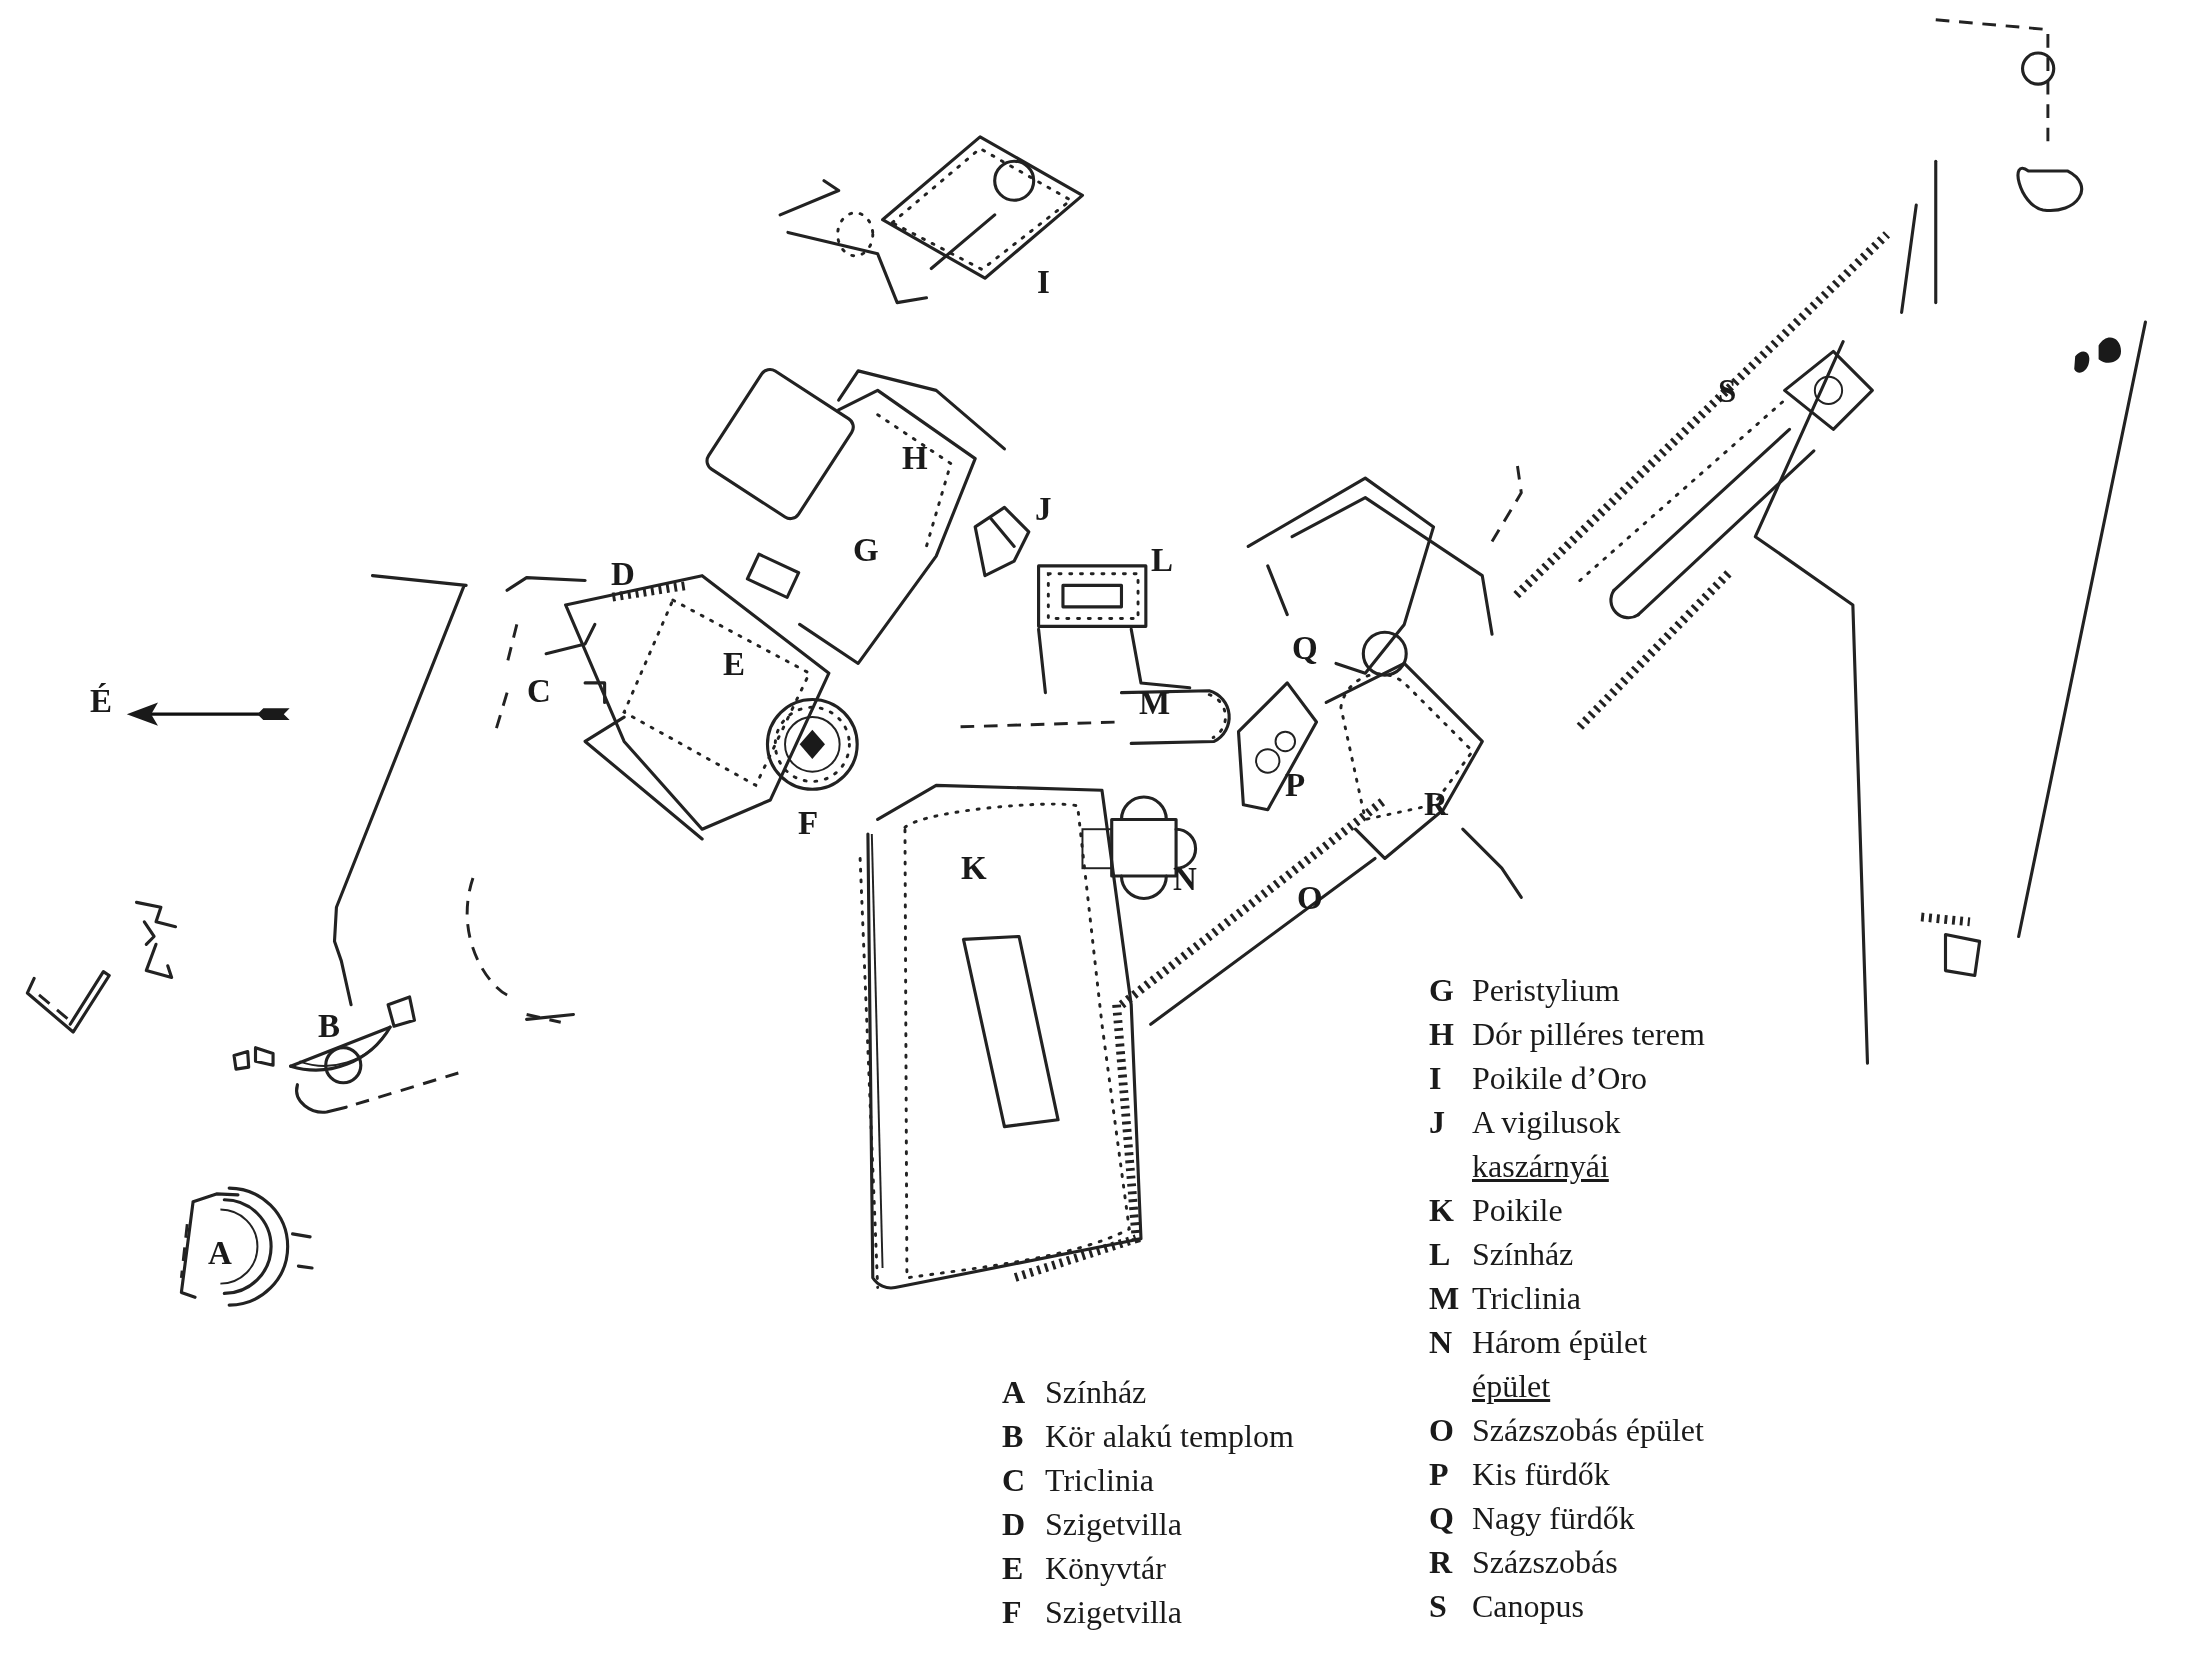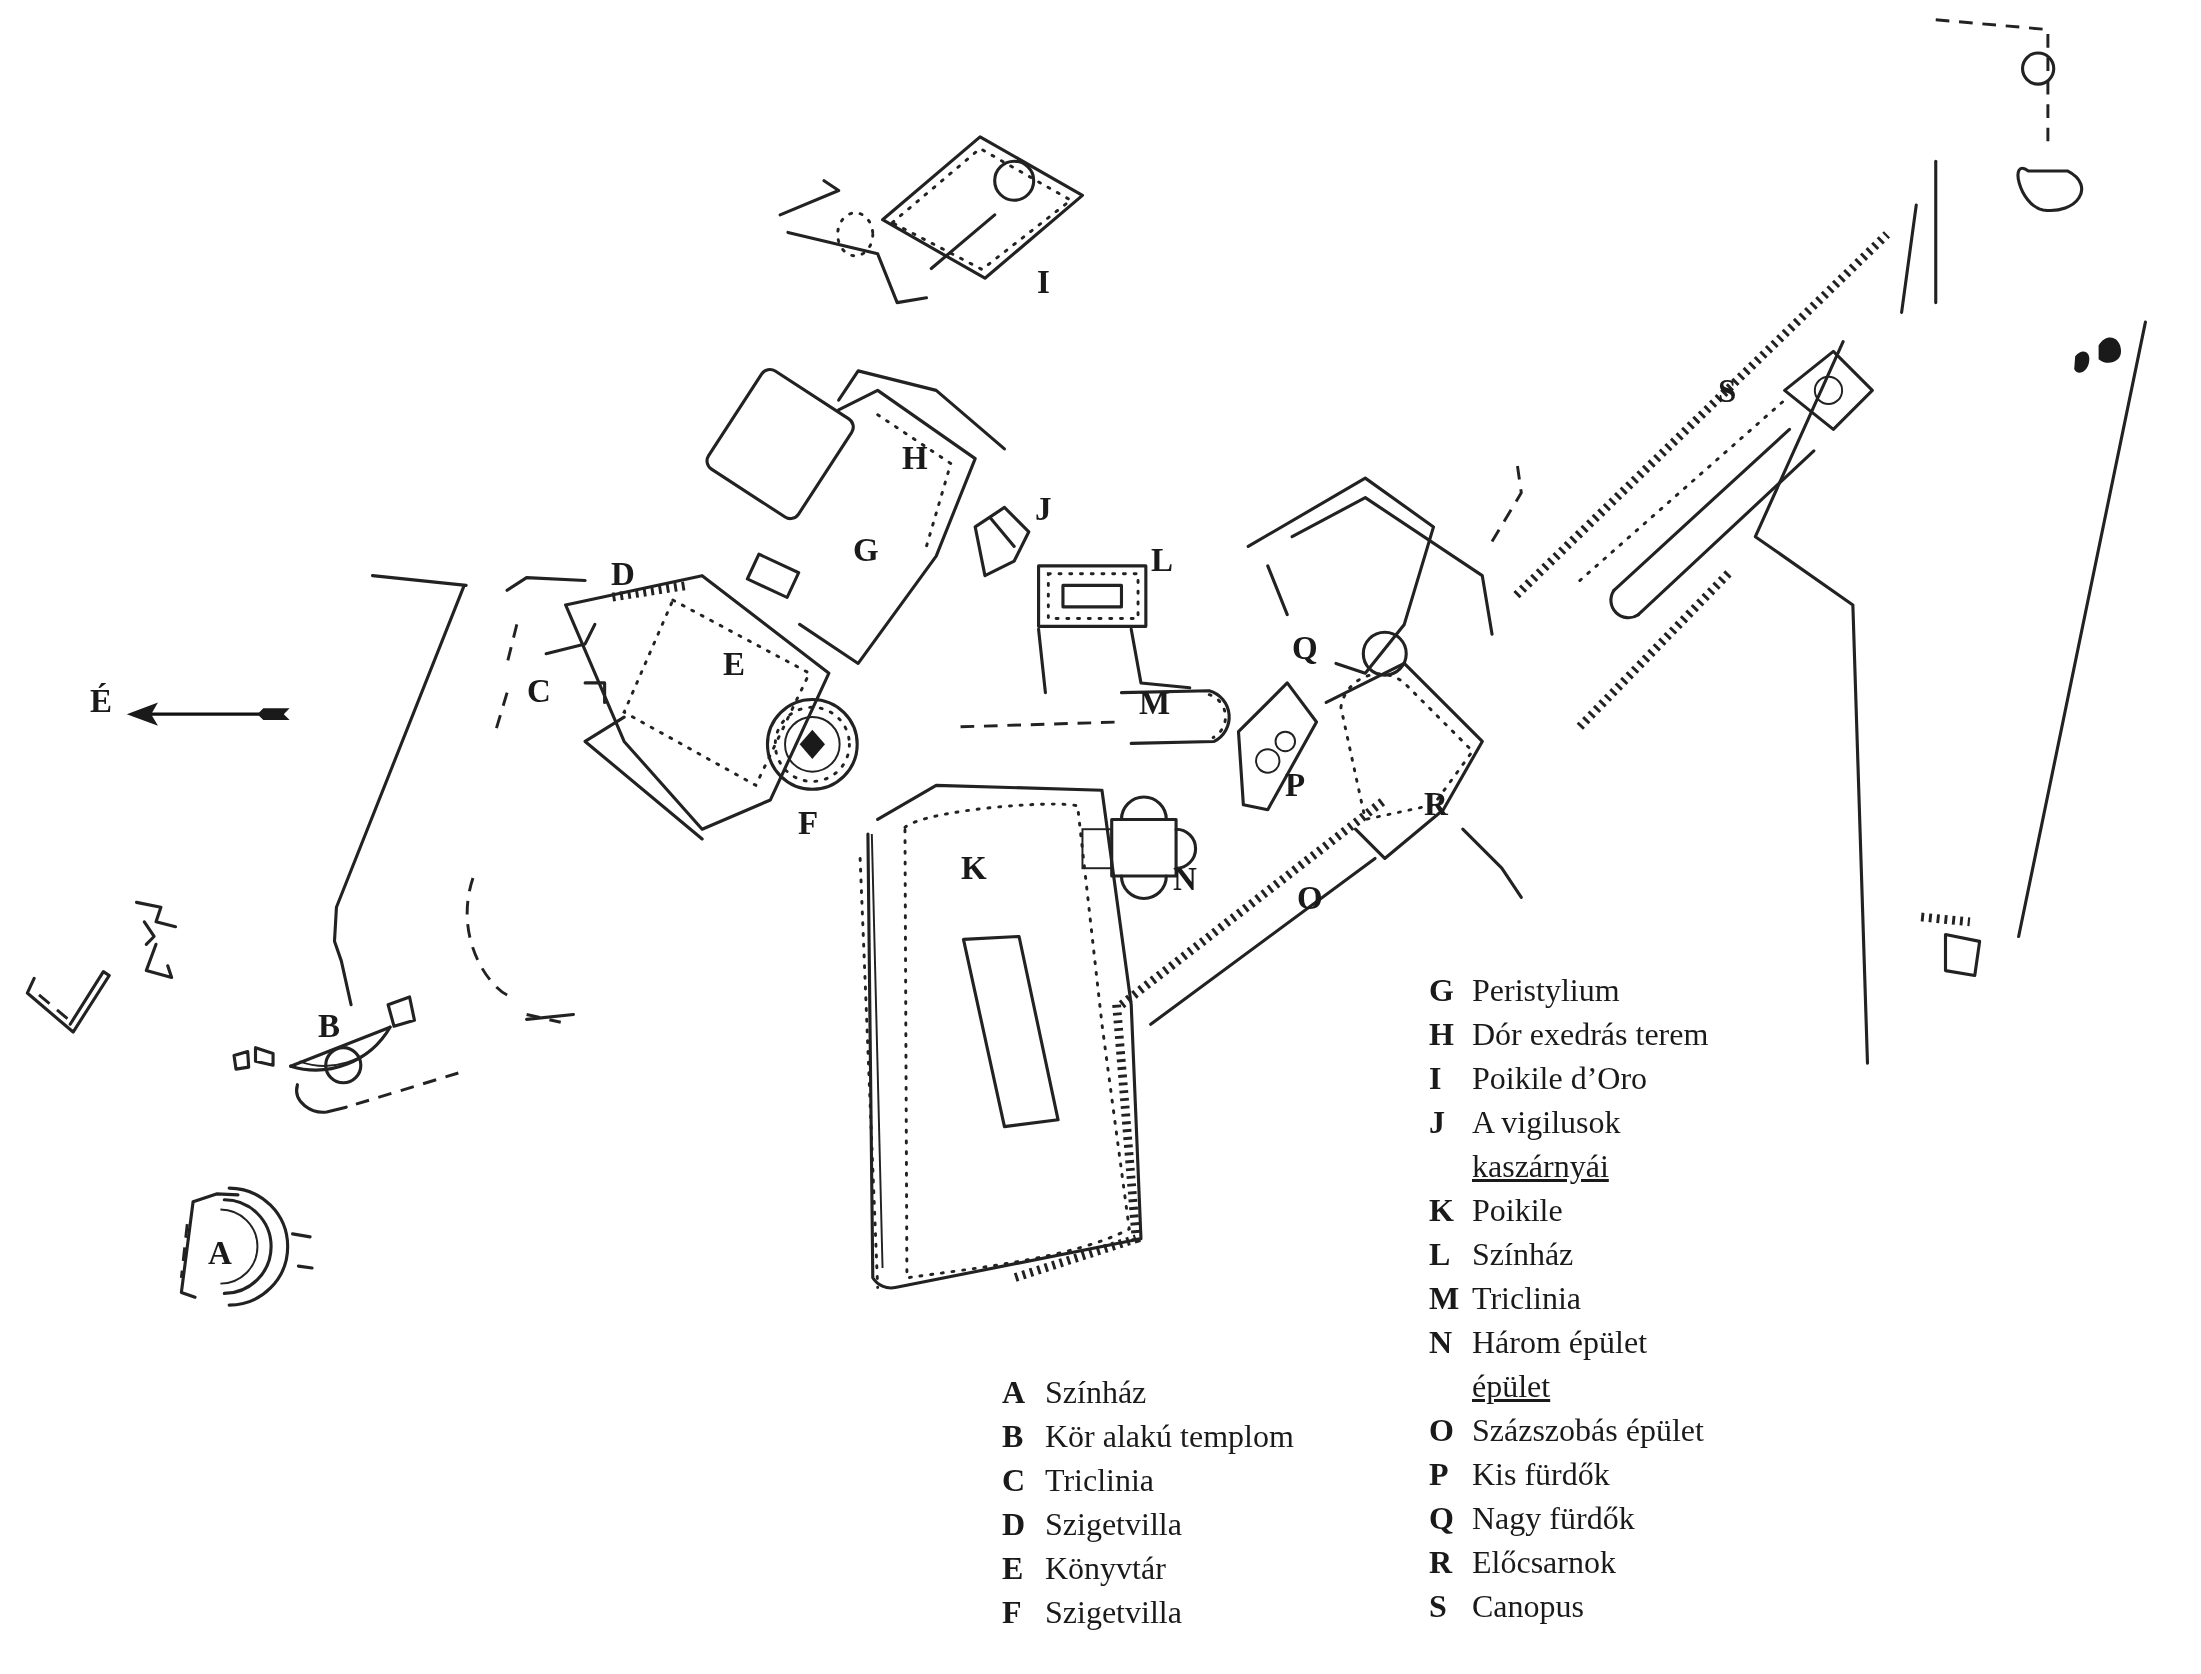--- a/index.html
+++ b/index.html
@@ -230,21 +230,21 @@
       <span class="txt">Szigetvilla</span>
     </div>
   </div>
 <div class="legend" id="legend-right">
     <div class="row">
       <span class="key">G</span>
       <span class="txt">Peristylium</span>
     </div>
     <div class="row">
       <span class="key">H</span>
-      <span class="txt">Dór exedrás terem</span>
+      <span class="txt">Dór pilléres terem</span>
     </div>
     <div class="row">
       <span class="key">I</span>
       <span class="txt">Poikile d’Oro</span>
     </div>
     <div class="row">
       <span class="key">J</span>
       <span class="txt">A vigilusok</span>
     </div>
     <div class="row cont">
@@ -276,20 +276,20 @@
     <div class="row">
       <span class="key">P</span>
       <span class="txt">Kis fürdők</span>
     </div>
     <div class="row">
       <span class="key">Q</span>
       <span class="txt">Nagy fürdők</span>
     </div>
     <div class="row">
       <span class="key">R</span>
-      <span class="txt">Előcsarnok</span>
+      <span class="txt">Százszobás</span>
     </div>
     <div class="row">
       <span class="key">S</span>
       <span class="txt">Canopus</span>
     </div>
   </div>
 
 
 </body></html>

